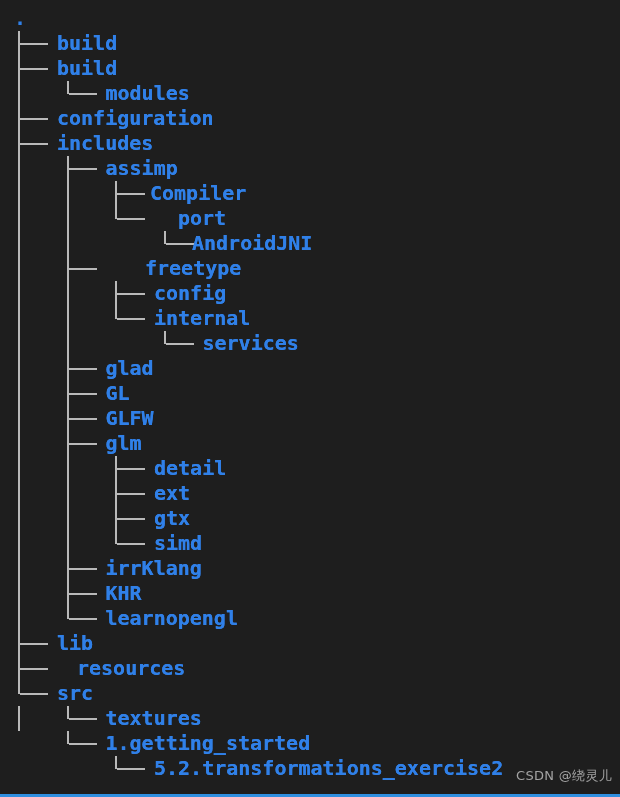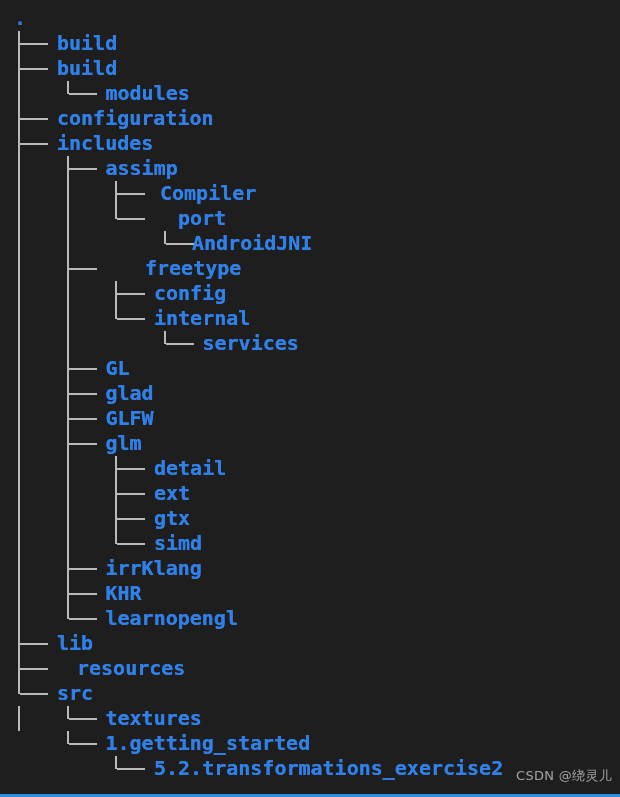--- a/index.html
+++ b/index.html
@@ -159,21 +159,21 @@
         </div>
         <span class="label" style="left: 105.5px;">assimp</span>
       </div>
       <div class="row">
         <div class="gutter">
           <div class="vline" style="left: 18px;"></div>
           <div class="vline" style="left: 66.5px;"></div>
           <div class="tee-v" style="left: 115px;"></div>
           <div class="hline" style="left: 117px; width: 28px;"></div>
         </div>
-        <span class="label" style="left: 160px;">Compiler</span>
+        <span class="label" style="left: 150px;">Compiler</span>
       </div>
       <div class="row">
         <div class="gutter">
           <div class="vline" style="left: 18px;"></div>
           <div class="vline" style="left: 66.5px;"></div>
           <div class="elbow-v" style="left: 115px;"></div>
           <div class="hline" style="left: 117px; width: 28px;"></div>
         </div>
         <span class="label" style="left: 154px; margin-left: 24px;">port</span>
       </div>
@@ -220,29 +220,29 @@
           <div class="hline" style="left: 165.5px; width: 28px;"></div>
         </div>
         <span class="label" style="left: 202.5px;">services</span>
       </div>
       <div class="row">
         <div class="gutter">
           <div class="vline" style="left: 18px;"></div>
           <div class="tee-v" style="left: 66.5px;"></div>
           <div class="hline" style="left: 68.5px; width: 28px;"></div>
         </div>
+        <span class="label" style="left: 105.5px;">glad</span>
+      </div>
+      <div class="row">
+        <div class="gutter">
+          <div class="vline" style="left: 18px;"></div>
+          <div class="tee-v" style="left: 66.5px;"></div>
+          <div class="hline" style="left: 68.5px; width: 28px;"></div>
+        </div>
         <span class="label" style="left: 105.5px;">GL</span>
-      </div>
-      <div class="row">
-        <div class="gutter">
-          <div class="vline" style="left: 18px;"></div>
-          <div class="tee-v" style="left: 66.5px;"></div>
-          <div class="hline" style="left: 68.5px; width: 28px;"></div>
-        </div>
-        <span class="label" style="left: 105.5px;">glad</span>
       </div>
       <div class="row">
         <div class="gutter">
           <div class="vline" style="left: 18px;"></div>
           <div class="tee-v" style="left: 66.5px;"></div>
           <div class="hline" style="left: 68.5px; width: 28px;"></div>
         </div>
         <span class="label" style="left: 105.5px;">GLFW</span>
       </div>
       <div class="row">

